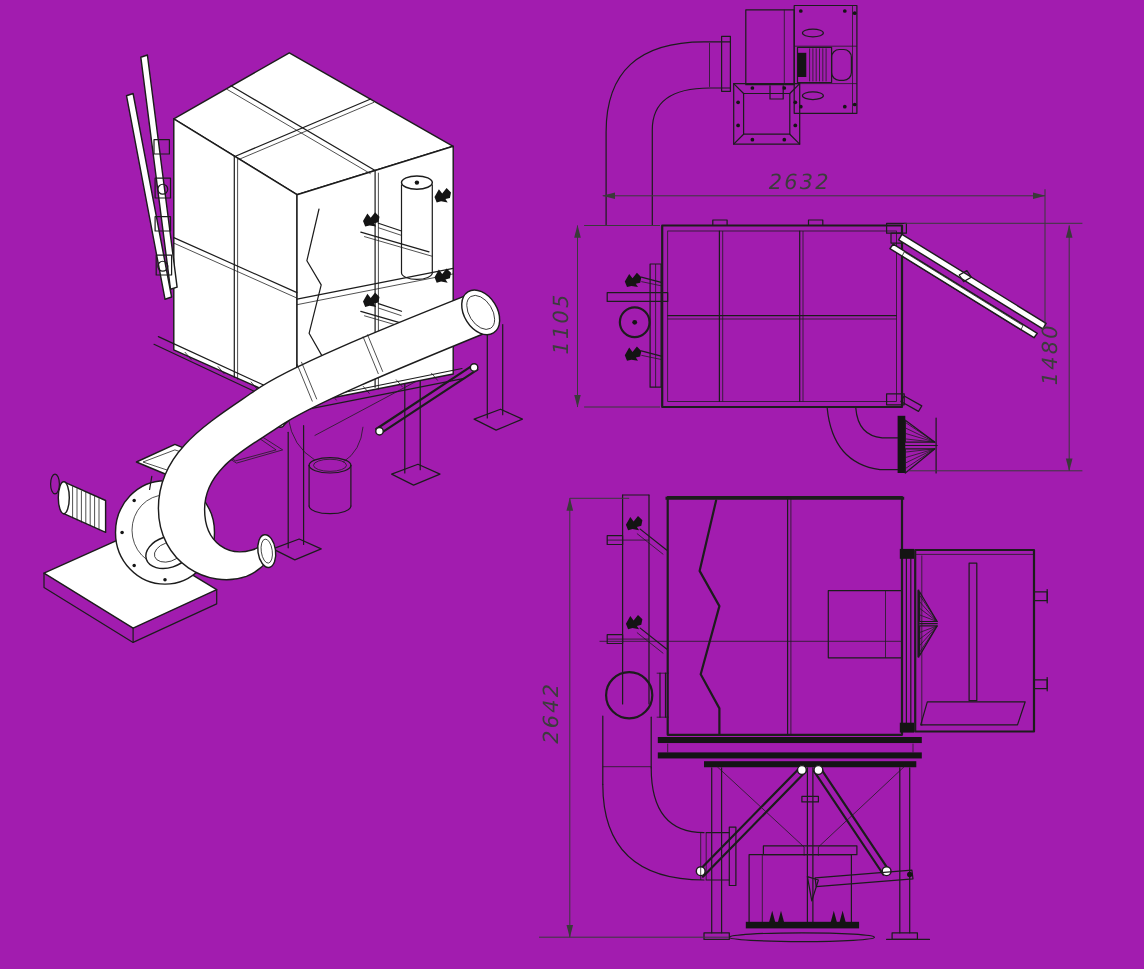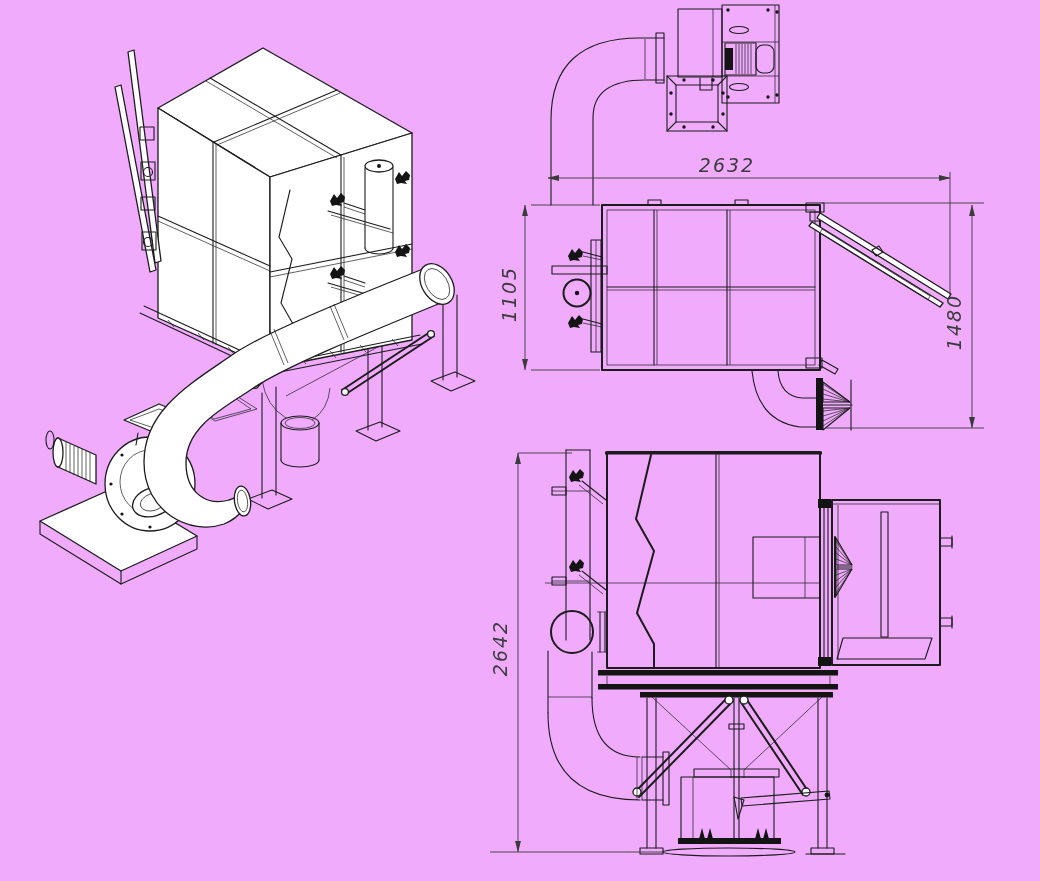--- a/index.html
+++ b/index.html
@@ -1,16 +1,16 @@
 <!DOCTYPE html>
 <html><head>
 <meta charset="utf-8">
 <style>
   html,body { margin:0; padding:0; background:#ffffff; }
-  #canvas { width:1040px; height:881px; position:relative; background:#f0abfc;
+  #canvas { width:1040px; height:881px; position:relative; background:#a21caf;
             font-family:"DejaVu Sans", sans-serif; }
   svg { display:block; }
   .ln  { fill:none; stroke:#1c1c1c; stroke-width:1.1; stroke-linecap:round; stroke-linejoin:round; }
   .ln2 { fill:none; stroke:#1c1c1c; stroke-width:2;   stroke-linecap:round; stroke-linejoin:round; }
   .ln3 { fill:none; stroke:#1c1c1c; stroke-width:2.8; stroke-linecap:butt; }
   .thin{ fill:none; stroke:#1c1c1c; stroke-width:0.7; }
   .wh  { fill:#ffffff; stroke:#1c1c1c; stroke-width:1.3; stroke-linejoin:round; }
   .blk { fill:#141414; stroke:none; }
   .dot { fill:#141414; }
   .dim { fill:none; stroke:#3a3a3a; stroke-width:0.9; }

